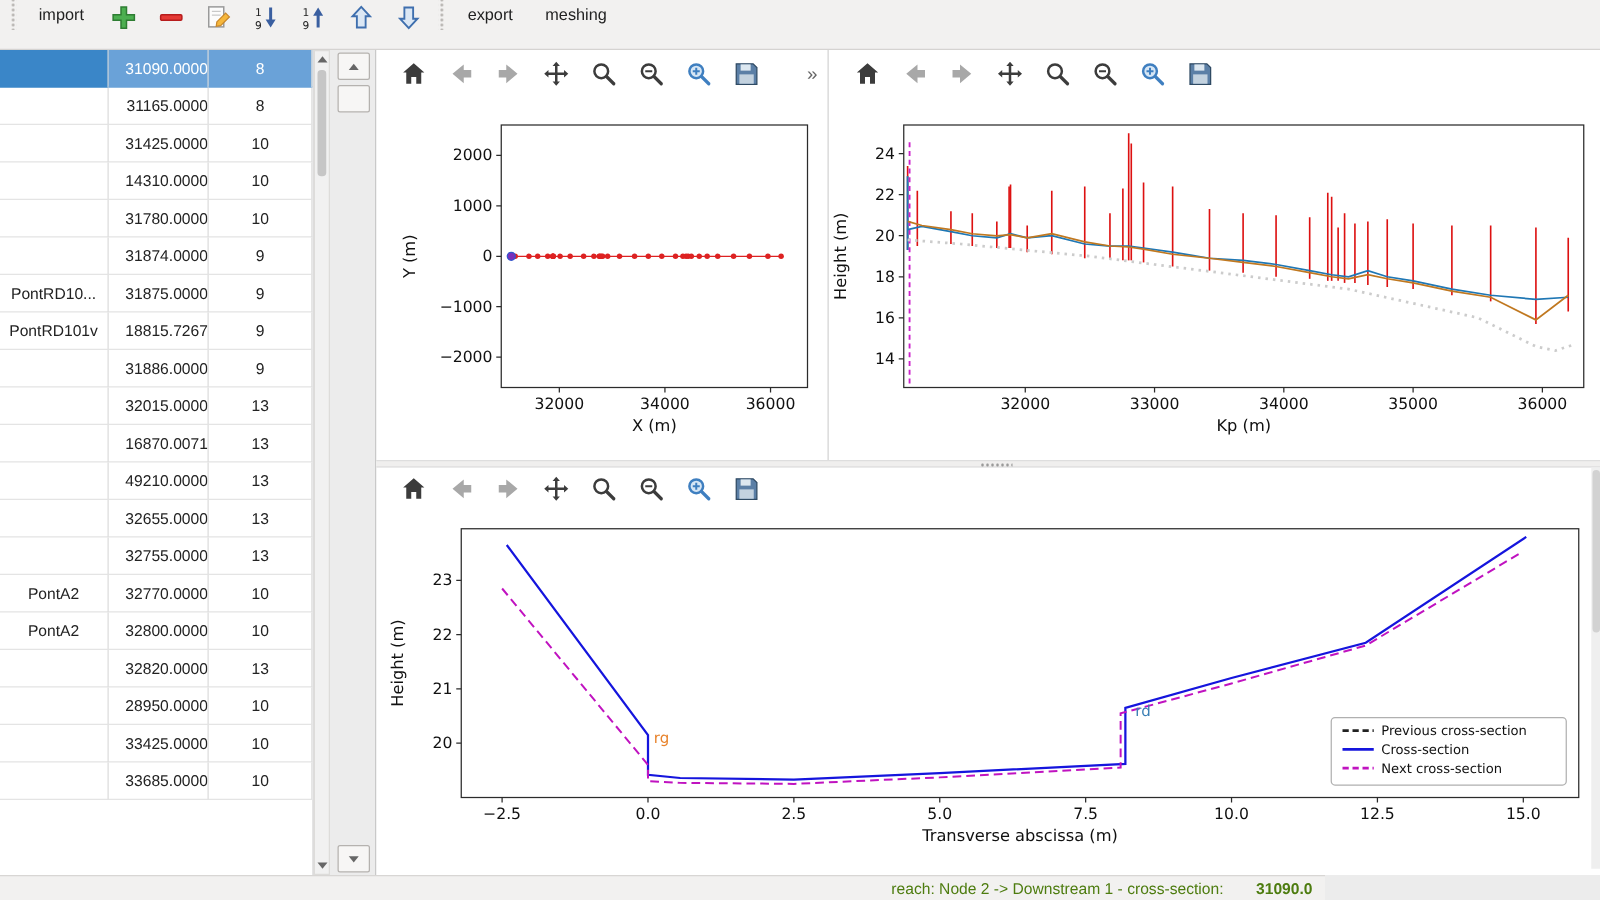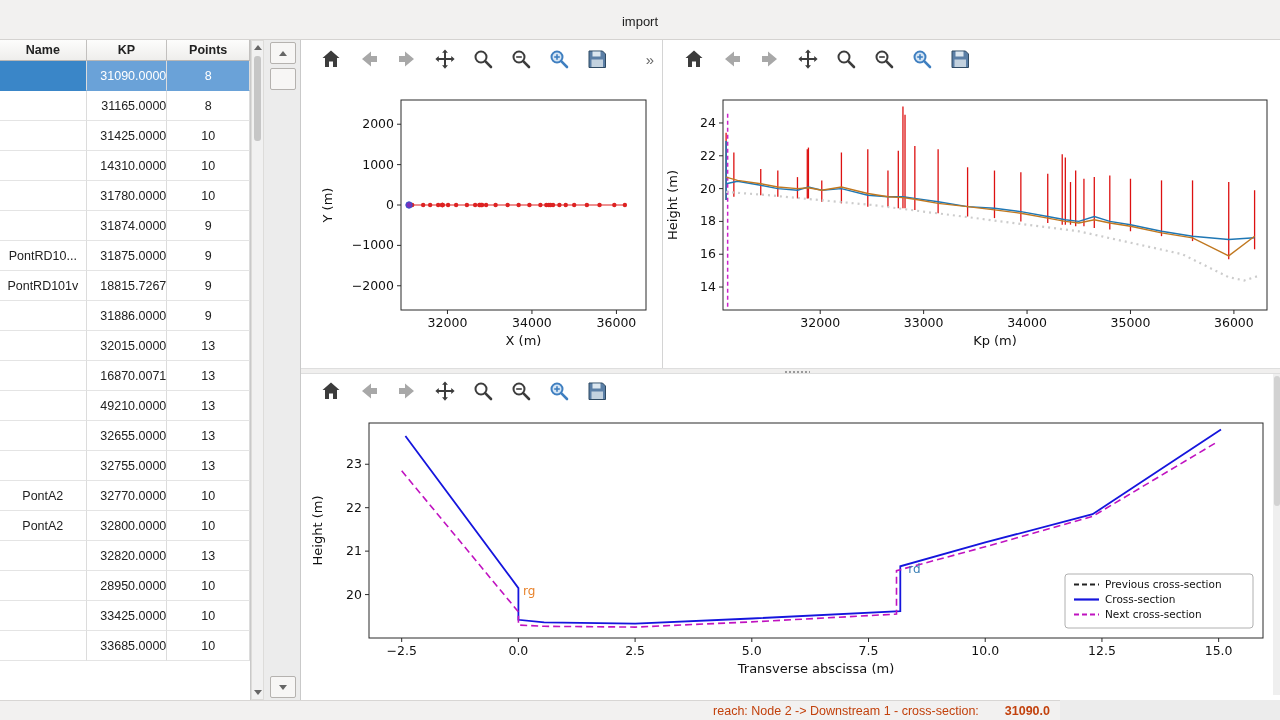--- a/index.html
+++ b/index.html
@@ -1,21 +1,21 @@
 <!DOCTYPE html>
 <html><head>
 <meta charset="utf-8">
 <style>
   *{margin:0;padding:0;box-sizing:border-box;}
   html,body{width:1280px;height:720px;overflow:hidden;}
   body{font-family:"Liberation Sans","DejaVu Sans",sans-serif;background:#ececec;position:relative;font-size:13px;color:#222;}
 
   
   .top-toolbar{position:absolute;left:0;top:0;width:1280px;height:40px;background:#f2f1f0;
-    border-bottom:1px solid #d5d3d1;display:flex;align-items:center;gap:10px;padding:0 8px;flex-direction:column;}
+    border-bottom:1px solid #d5d3d1;display:flex;align-items:flex-start;gap:10px;padding:0 8px;}
   .tb-handle{width:5px;height:24px;background-image:radial-gradient(#b3b0ad 1px,transparent 1.2px);
     background-size:4px 4px;background-position:center;}
   .tb-text{padding:4px 8px;border-radius:3px;cursor:default;}
   .tb-icon{width:28px;height:28px;display:flex;align-items:center;justify-content:center;border-radius:3px;}
 
   
   .cs-table{position:absolute;left:0;top:40px;width:251px;height:660px;background:#fff;
     font-size:12.5px;overflow:hidden;border-right:1px solid #c9c9c9;}
   .t-row{display:flex;height:30px;background:#fff;}
   .t-header{height:21px;background:linear-gradient(#fdfdfc,#eeedeb);font-weight:bold;}
@@ -62,21 +62,21 @@
   #chart-profile{position:absolute;left:362px;top:38px;width:612px;height:290px;}
   #chart-cross{position:absolute;left:5px;top:370px;width:970px;height:283px;}
   .bscroll{position:absolute;left:972px;top:334px;width:8px;height:321px;background:#efefef;}
   .bscroll .bthumb{position:absolute;left:1px;top:2px;width:6px;height:130px;background:#d2d2d2;border-radius:3px;}
 
   svg text{font-family:"DejaVu Sans","Liberation Sans",sans-serif;}
 
   
   .status-bar{position:absolute;left:0;top:700px;width:1060px;height:20px;background:#f2f1f0;
     border-top:1px solid #d8d6d4;display:flex;justify-content:flex-end;align-items:center;
-    padding-right:10px;font-size:12.5px;color:#c2410c;gap:4px;}
+    padding-right:10px;font-size:12.5px;color:#4d7c0f;gap:4px;}
   .status-bar b{font-weight:bold;margin-left:22px;}
 </style>
 </head>
 <body>
 
 <div class="top-toolbar" id="app-toolbar">
     <div class="tb-handle"></div>
     <div class="tb-text">import</div>
     <div class="tb-icon">
       <svg width="22" height="22" viewBox="0 0 22 22">
@@ -121,25 +121,20 @@
       <svg width="22" height="22" viewBox="0 0 22 22">
         <path d="M11 19.5 L4 12 H7.5 V3 H14.5 V12 H18 Z" fill="#dbe7f4" stroke="#3f6fae" stroke-width="1.5"></path>
       </svg>
     </div>
     <div class="tb-handle"></div>
     <div class="tb-text">export</div>
     <div class="tb-text">meshing</div>
   </div>
 
 <div class="cs-table" id="cs-table">
-    <div class="t-row t-header">
-      <div class="t-cell c0">Name</div>
-      <div class="t-cell c1">KP</div>
-      <div class="t-cell c2">Points</div>
-    </div>
     <div class="t-row selected">
       <div class="t-cell c0"></div>
       <div class="t-cell c1">31090.0000</div>
       <div class="t-cell c2">8</div>
     </div>
     <div class="t-row">
       <div class="t-cell c0"></div>
       <div class="t-cell c1">31165.0000</div>
       <div class="t-cell c2">8</div>
     </div>

